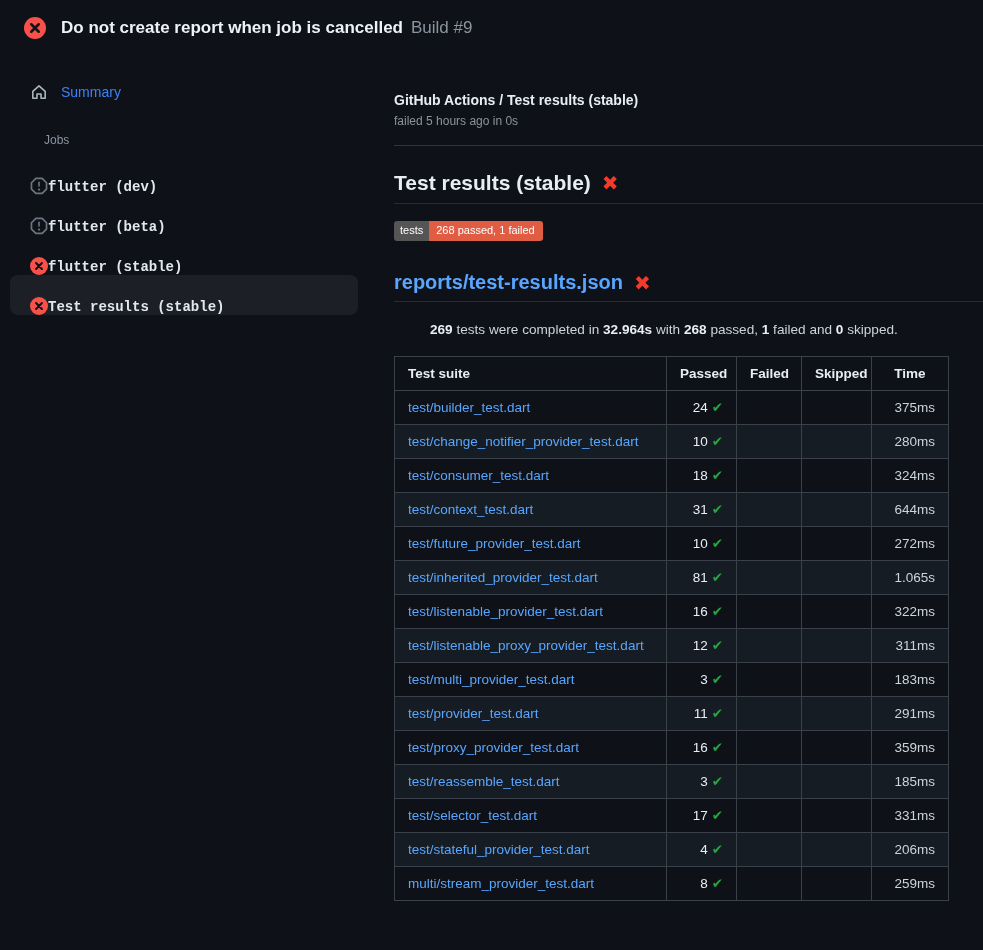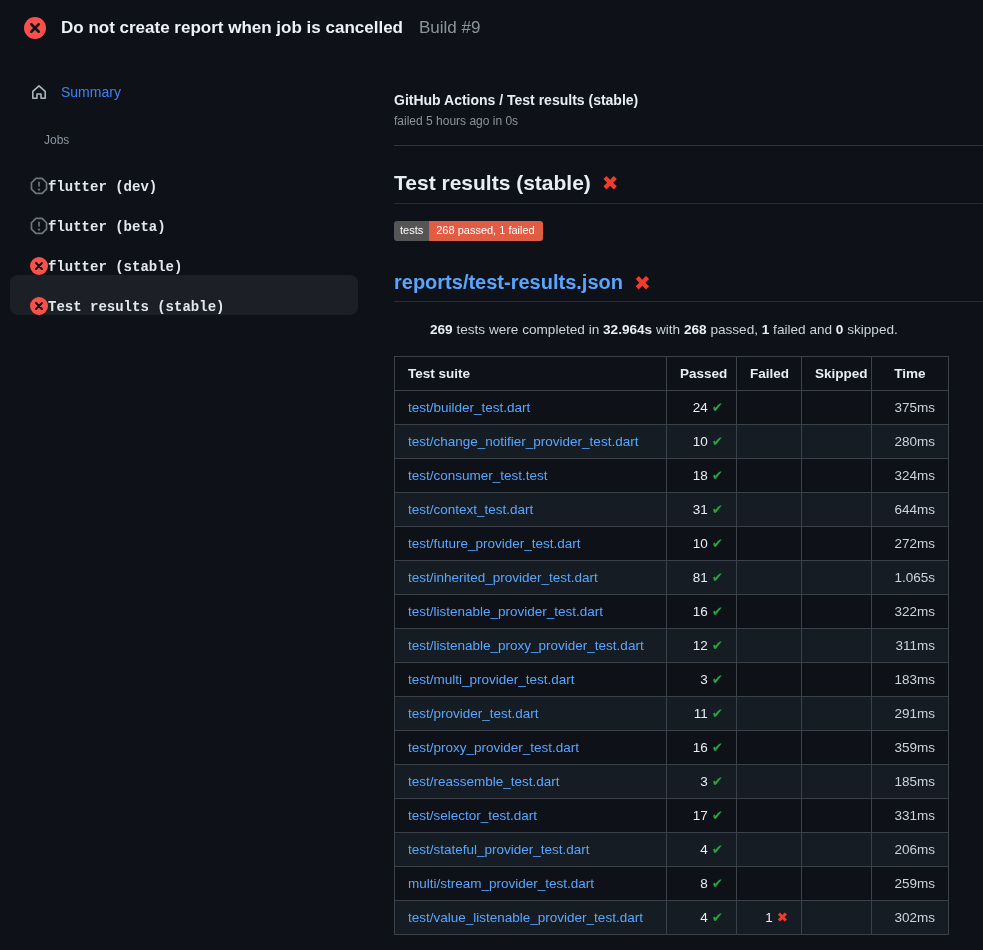--- a/index.html
+++ b/index.html
@@ -7,21 +7,21 @@
   body {
     background:#0e1117;
     font-family:"Liberation Sans","DejaVu Sans",sans-serif;
     color:#e6edf3;
     -webkit-font-smoothing:antialiased;
   }
 
   
   .top-header { display:flex; align-items:center; gap:15px; padding:15px 24px; height:56px; }
   .top-header .title { font-size:17px; font-weight:700; color:#ecf2f8; }
-  .top-header .build { font-size:17px; font-weight:400; color:#8b949e; margin-left:16px; }
+  .top-header .build { font-size:17px; font-weight:400; color:#8b949e; margin-left:8px; }
 
   
   .layout { display:flex; align-items:flex-start; }
   .sidebar { width:368px; flex:none; padding-top:16px; }
   .main { flex:1; padding:36px 0 0 26px; min-width:0; }
 
   
   .summary-item { display:flex; align-items:center; gap:13px; height:40px; margin:0 10px; padding:0 0 0 20px; border-radius:8px; cursor:pointer; }
   .summary-item .label { font-size:14px; font-weight:500; color:#3b82f6; }
   .jobs-label { margin:21px 0 8px 44px; font-size:12px; color:#8b949e; }
@@ -180,21 +180,21 @@
             <td>375ms</td>
           </tr>
           <tr>
             <td class="c-suite"><a href="#">test/change_notifier_provider_test.dart</a></td>
             <td><span class="num">10</span><span class="check-glyph">✔</span></td>
             <td></td>
             <td></td>
             <td>280ms</td>
           </tr>
           <tr>
-            <td class="c-suite"><a href="#">test/consumer_test.test</a></td>
+            <td class="c-suite"><a href="#">test/consumer_test.dart</a></td>
             <td><span class="num">18</span><span class="check-glyph">✔</span></td>
             <td></td>
             <td></td>
             <td>324ms</td>
           </tr>
           <tr>
             <td class="c-suite"><a href="#">test/context_test.dart</a></td>
             <td><span class="num">31</span><span class="check-glyph">✔</span></td>
             <td></td>
             <td></td>
@@ -269,24 +269,17 @@
             <td></td>
             <td></td>
             <td>206ms</td>
           </tr>
           <tr>
             <td class="c-suite"><a href="#">multi/stream_provider_test.dart</a></td>
             <td><span class="num">8</span><span class="check-glyph">✔</span></td>
             <td></td>
             <td></td>
             <td>259ms</td>
-          </tr>
-          <tr>
-            <td class="c-suite"><a href="#">test/value_listenable_provider_test.dart</a></td>
-            <td><span class="num">4</span><span class="check-glyph">✔</span></td>
-            <td><span class="num">1</span><span class="cross-glyph">✖</span></td>
-            <td></td>
-            <td>302ms</td>
           </tr>
         </tbody>
     </table>
   </div>
 </div>
 
 </body></html>

